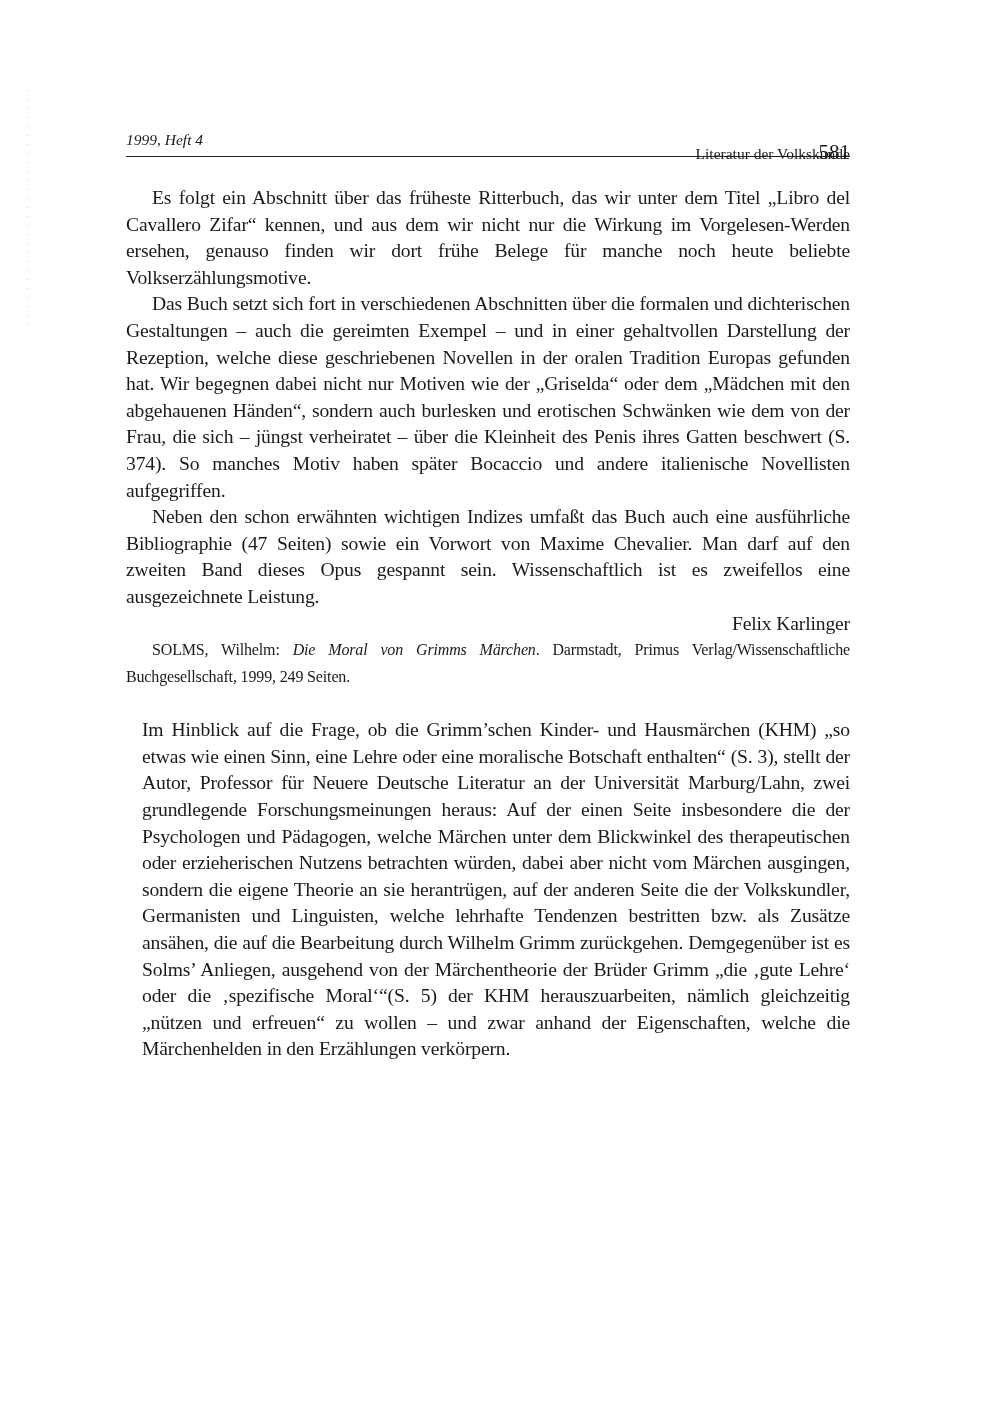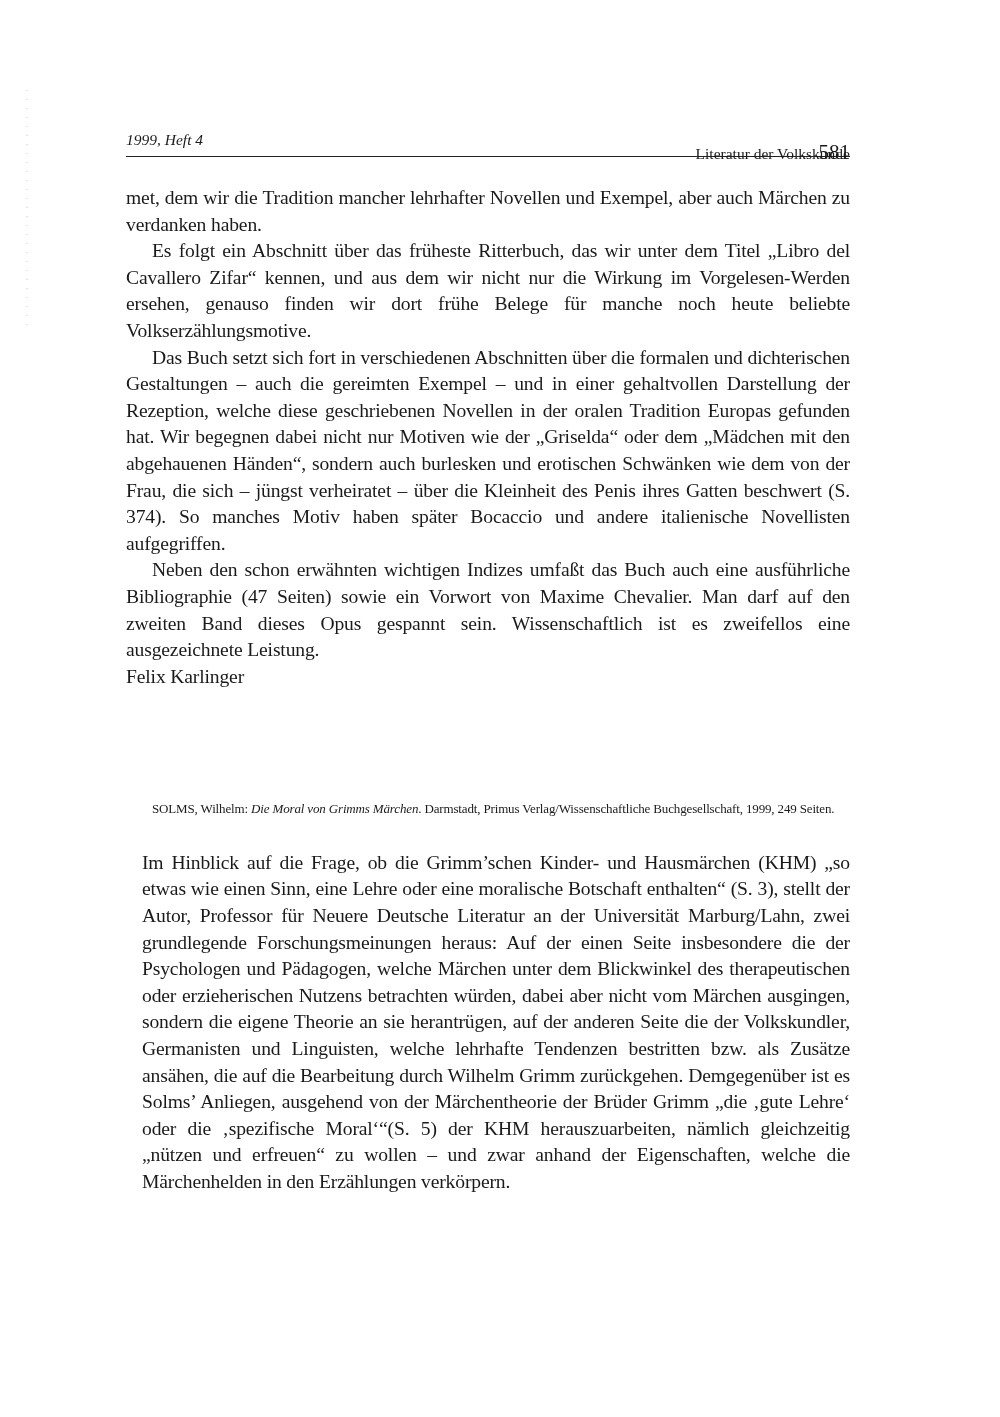--- a/index.html
+++ b/index.html
@@ -58,27 +58,26 @@
     .body-text p {
       margin: 0;
     }
     .body-text p.indent {
       text-indent: 26px;
     }
     .first-block {
       margin-top: 28px;
     }
     .signature {
-      text-align: left;
+      text-align: right;
       font-size: 19.6px;
       line-height: 26.6px;
     }
     .review-head {
-      margin-top: 106px;
-      font-size: 13px;
+      font-size: 16px;
       line-height: 26.6px;
       text-indent: 26px;
       text-align: justify;
       letter-spacing: -0.15px;
     }
     .review-head em {
       font-style: italic;
     }
     .review-body {
       margin-top: 27px;
@@ -100,21 +99,20 @@
 
 <div class="page">
 
   <div class="running-head">
     <span class="left">1999, Heft 4</span>
     <span class="center">Literatur der Volkskunde</span>
     <span class="right">581</span>
   </div>
 
   <div class="body-text first-block">
-    <p>met, dem wir die Tradition mancher lehrhafter Novellen und Exempel, aber auch Märchen zu verdanken haben.</p>
     <p class="indent">Es folgt ein Abschnitt über das früheste Ritterbuch, das wir unter dem Titel „Libro del Cavallero Zifar“ kennen, und aus dem wir nicht nur die Wirkung im Vorgelesen-Werden ersehen, genauso finden wir dort frühe Belege für manche noch heute beliebte Volkserzählungsmotive.</p>
     <p class="indent">Das Buch setzt sich fort in verschiedenen Abschnitten über die formalen und dichterischen Gestaltungen – auch die gereimten Exempel – und in einer gehaltvollen Darstellung der Rezeption, welche diese geschriebenen Novellen in der oralen Tradition Europas gefunden hat. Wir begegnen dabei nicht nur Motiven wie der „Griselda“ oder dem „Mädchen mit den abgehauenen Händen“, sondern auch burlesken und erotischen Schwänken wie dem von der Frau, die sich – jüngst verheiratet – über die Kleinheit des Penis ihres Gatten beschwert (S. 374). So manches Motiv haben später Bocaccio und andere italienische Novellisten aufgegriffen.</p>
     <p class="indent">Neben den schon erwähnten wichtigen Indizes umfaßt das Buch auch eine ausführliche Bibliographie (47 Seiten) sowie ein Vorwort von Maxime Chevalier. Man darf auf den zweiten Band dieses Opus gespannt sein. Wissenschaftlich ist es zweifellos eine ausgezeichnete Leistung.</p>
     <div class="signature">Felix Karlinger</div>
   </div>
 
   <div class="review-head"><span>SOLMS, Wilhelm: </span><em>Die Moral von Grimms Märchen</em><span>. Darmstadt, Primus Verlag/Wissenschaftliche Buchgesellschaft, 1999, 249 Seiten.</span></div>
 
   <div class="body-text review-body">
     <p>Im Hinblick auf die Frage, ob die Grimm’schen Kinder- und Hausmärchen (KHM) „so etwas wie einen Sinn, eine Lehre oder eine moralische Botschaft enthalten“ (S. 3), stellt der Autor, Professor für Neuere Deutsche Literatur an der Universität Marburg/Lahn, zwei grundlegende Forschungsmeinungen heraus: Auf der einen Seite insbesondere die der Psychologen und Pädagogen, welche Märchen unter dem Blickwinkel des therapeutischen oder erzieherischen Nutzens betrachten würden, dabei aber nicht vom Märchen ausgingen, sondern die eigene Theorie an sie herantrügen, auf der anderen Seite die der Volkskundler, Germanisten und Linguisten, welche lehrhafte Tendenzen bestritten bzw. als Zusätze ansähen, die auf die Bearbeitung durch Wilhelm Grimm zurückgehen. Demgegenüber ist es Solms’ Anliegen, ausgehend von der Märchentheorie der Brüder Grimm „die ‚gute Lehre‘ oder die ‚spezifische Moral‘“(S. 5) der KHM herauszuarbeiten, nämlich gleichzeitig „nützen und erfreuen“ zu wollen – und zwar anhand der Eigenschaften, welche die Märchenhelden in den Erzählungen verkörpern.</p>

